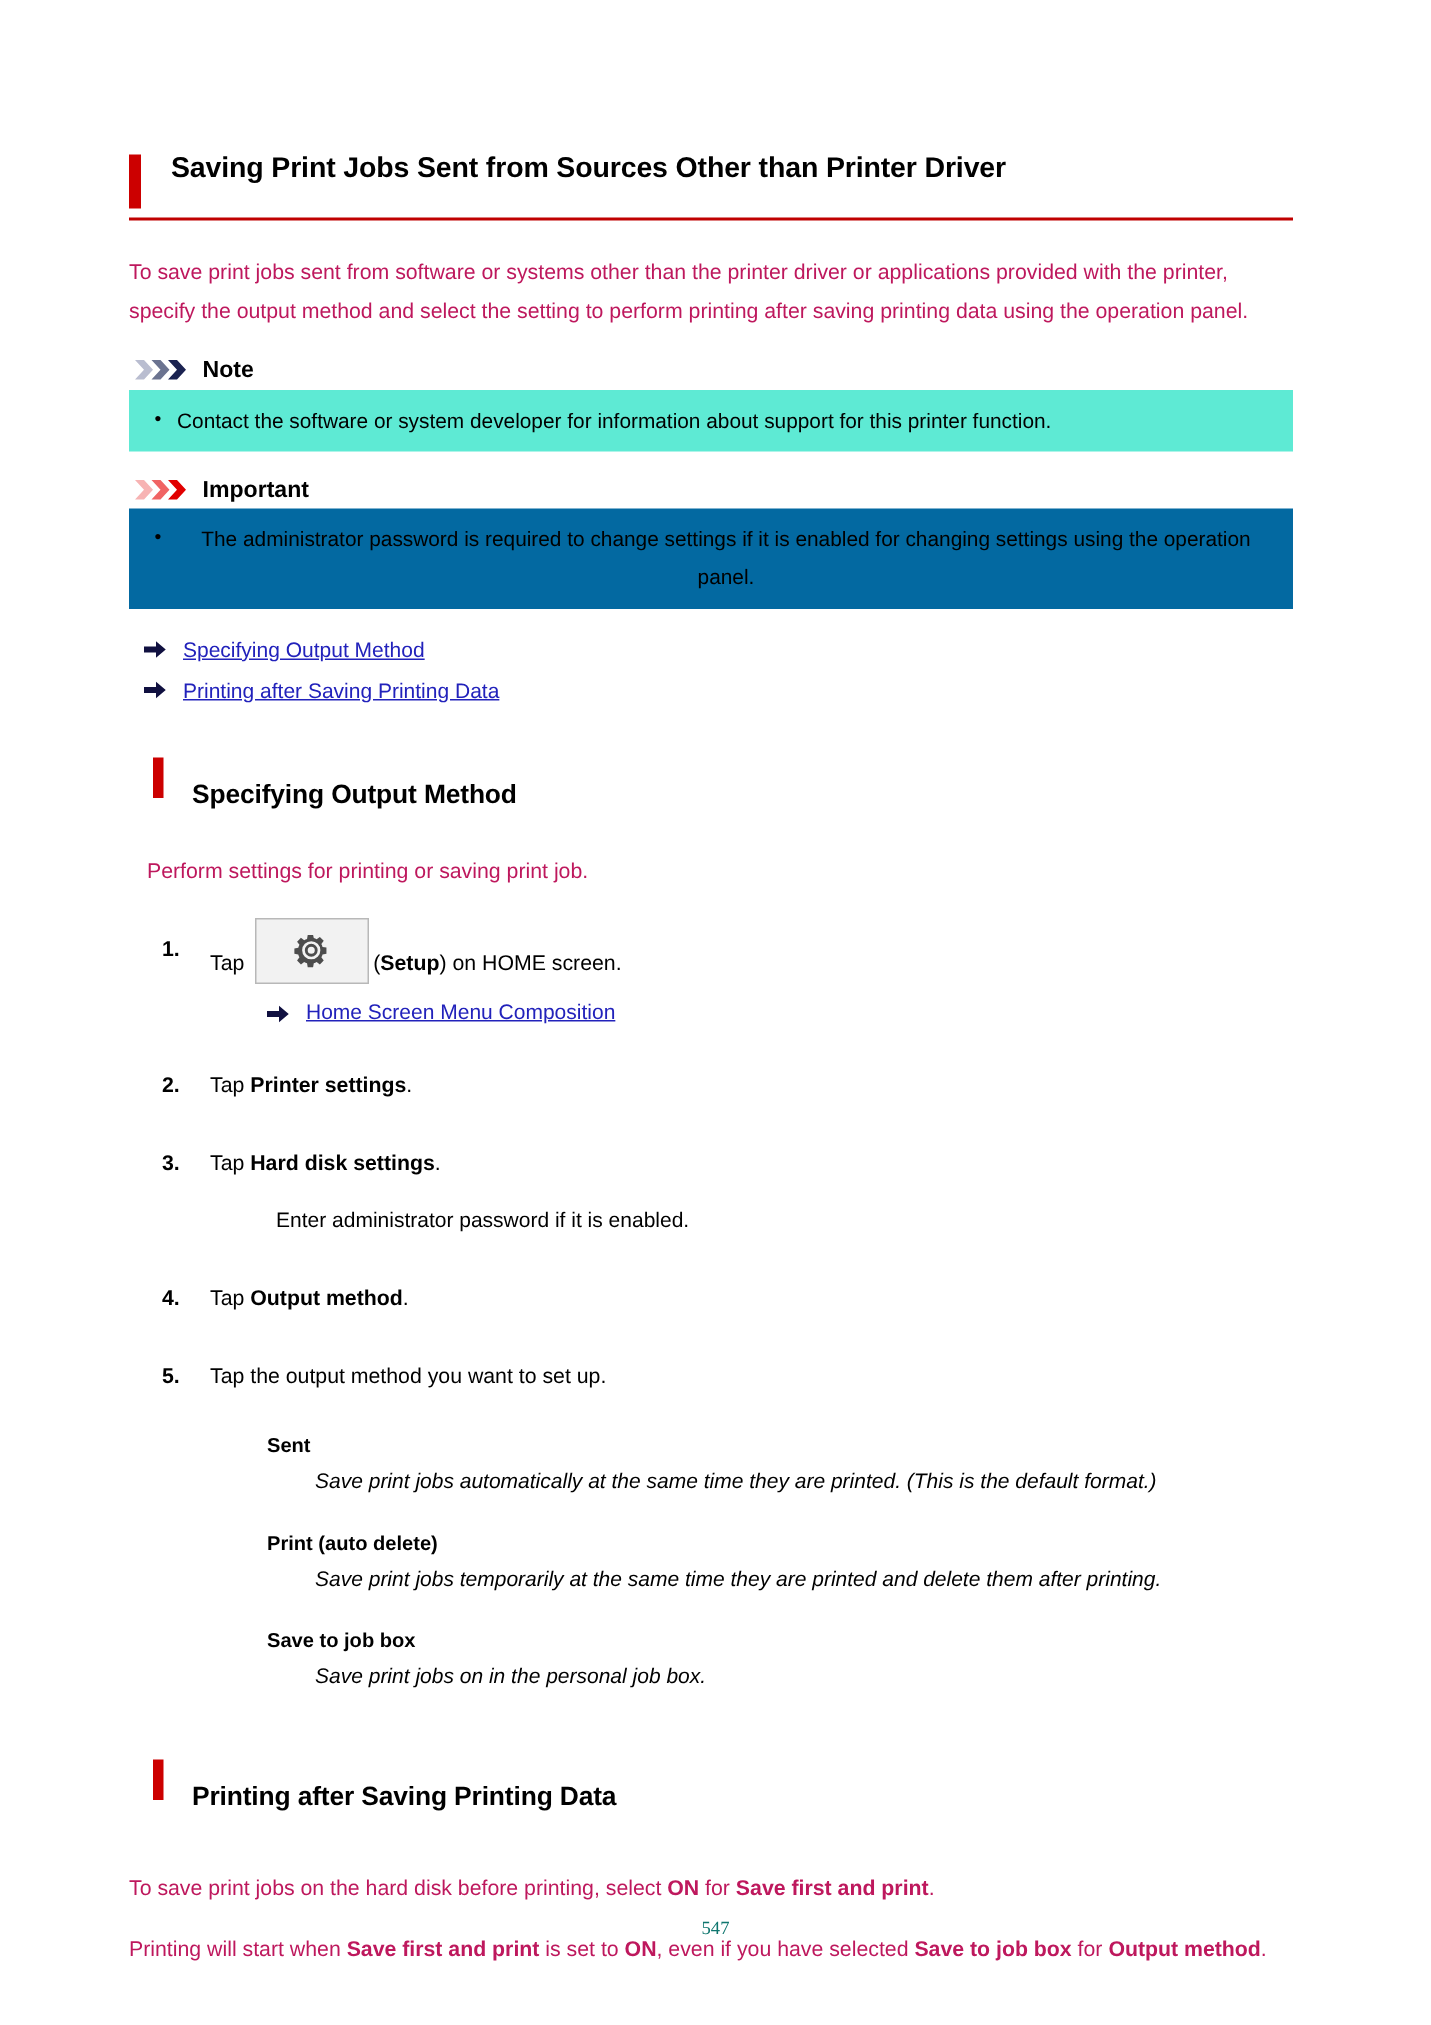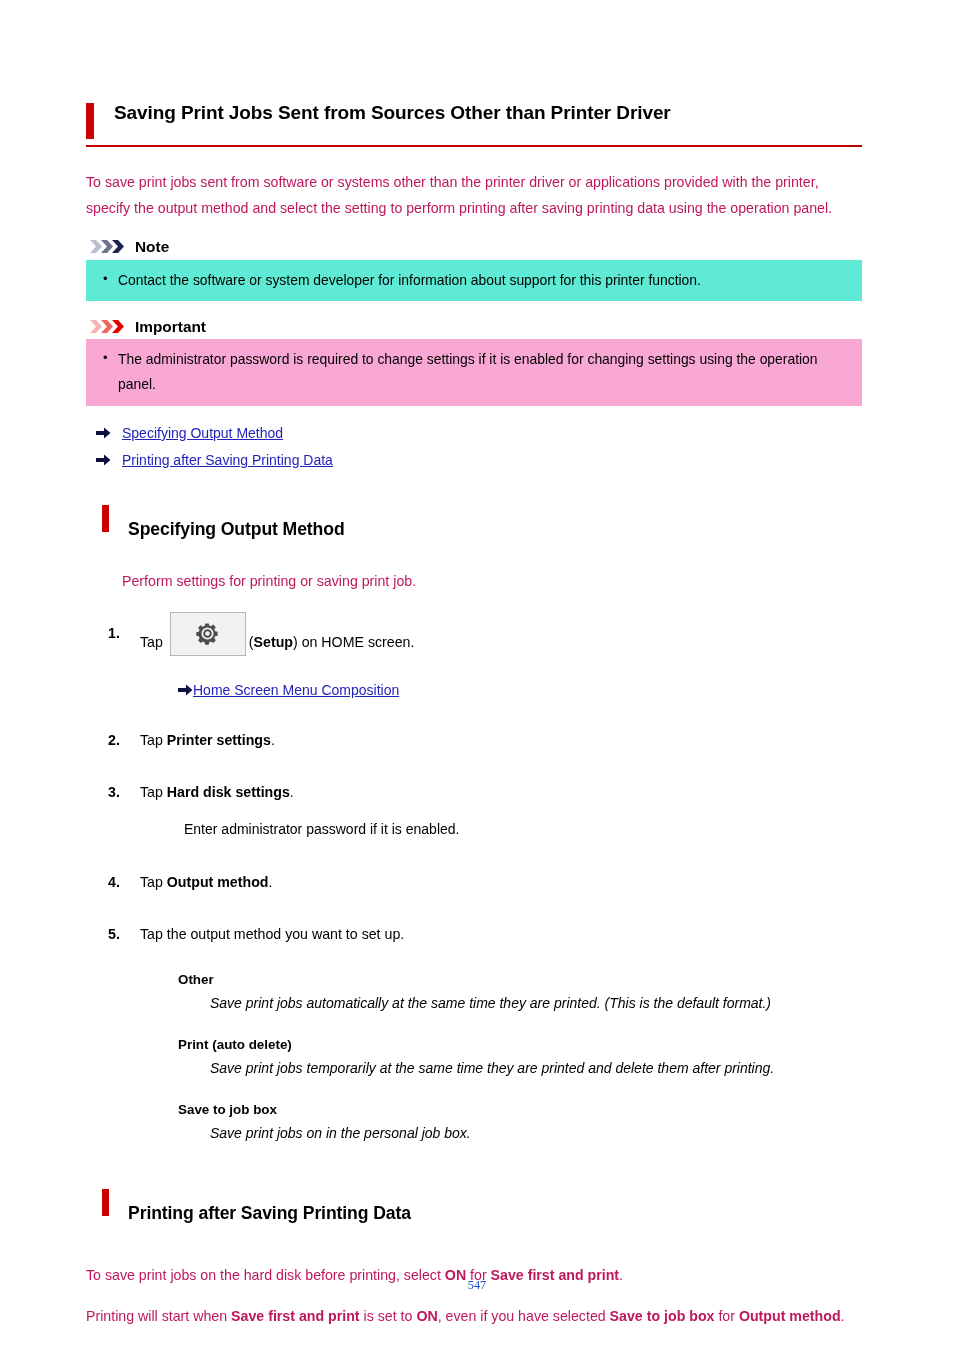--- a/index.html
+++ b/index.html
@@ -82,21 +82,21 @@
     font-weight: bold;
     color: #000;
     line-height: 1;
   }
   .callout-box {
     padding: 8px 12px 9px 10px;
     font-size: 13.9px;
     line-height: 1.78;
   }
   .callout-box.note { background: #5eead4; }
-  .callout-box.important { background: #f9a8d4; }
+  .callout-box.important { background: #0369a1; text-align: center; }
   .callout-box ul {
     margin: 0;
     padding: 0 0 0 22px;
     list-style: none;
   }
   .callout-box li {
     position: relative;
     padding-left: 0;
   }
   .callout-box li:before {
@@ -147,21 +147,21 @@
     width: 7px;
     height: 27px;
     background: #cc0000;
   }
   .sec-title {
     font-size: 17.6px;
     font-weight: bold;
     letter-spacing: -0.1px;
   }
   .sec-body {
-    margin-left: 36px;
+    margin-left: 12px;
     margin-top: 14px;
   }
 
   
   ol.steps {
     list-style: none;
     margin: 26px 0 0 0;
     padding: 0 0 0 16px;
     counter-reset: stepc;
   }
@@ -186,22 +186,23 @@
   }
   .step-note {
     display: block;
     margin-top: 14px;
     font-size: 14px;
     line-height: 1.7;
     margin-left: 44px;
   }
   .step-sub-link {
     display: flex;
-    align-items: center;
-    margin: 16px 0 0 38px;
+    align-items: flex-end;
+    gap: 11px;
+    margin: 0 0 0 38px;
   }
 
   
   .gear-btn {
     display: inline-flex;
     align-items: center;
     justify-content: center;
     width: 76px;
     height: 44px;
     background: #f2f2f2;
@@ -233,21 +234,21 @@
   dl.defs dd:last-child { margin-bottom: 0; }
 
   
   .page-num {
     position: absolute;
     left: 0;
     top: 1278px;
     width: 954px;
     text-align: center;
     font-size: 12.4px;
-    color: #1d4ed8;
+    color: #0f766e;
     font-family: "Liberation Serif", serif;
   }
 
   b, strong { font-weight: bold; }
 </style>
 </head>
 <body>
 
 <div class="page">
   <div class="content">
@@ -344,21 +345,21 @@
         <span class="step-note">Enter administrator password if it is enabled.</span>
       </li>
 
       <li>
         <span class="step-main"><span>Tap </span><b>Output method</b><span>.</span></span>
       </li>
 
       <li>
         <span class="step-main">Tap the output method you want to set up.</span>
         <dl class="defs">
-          <dt>Other</dt>
+          <dt>Sent</dt>
           <dd>Save print jobs automatically at the same time they are printed. (This is the default format.)</dd>
           <dt>Print (auto delete)</dt>
           <dd>Save print jobs temporarily at the same time they are printed and delete them after printing.</dd>
           <dt>Save to job box</dt>
           <dd>Save print jobs on in the personal job box.</dd>
         </dl>
       </li>
     </ol>
 
     <div class="sec-head" style="margin-top:42px;">

